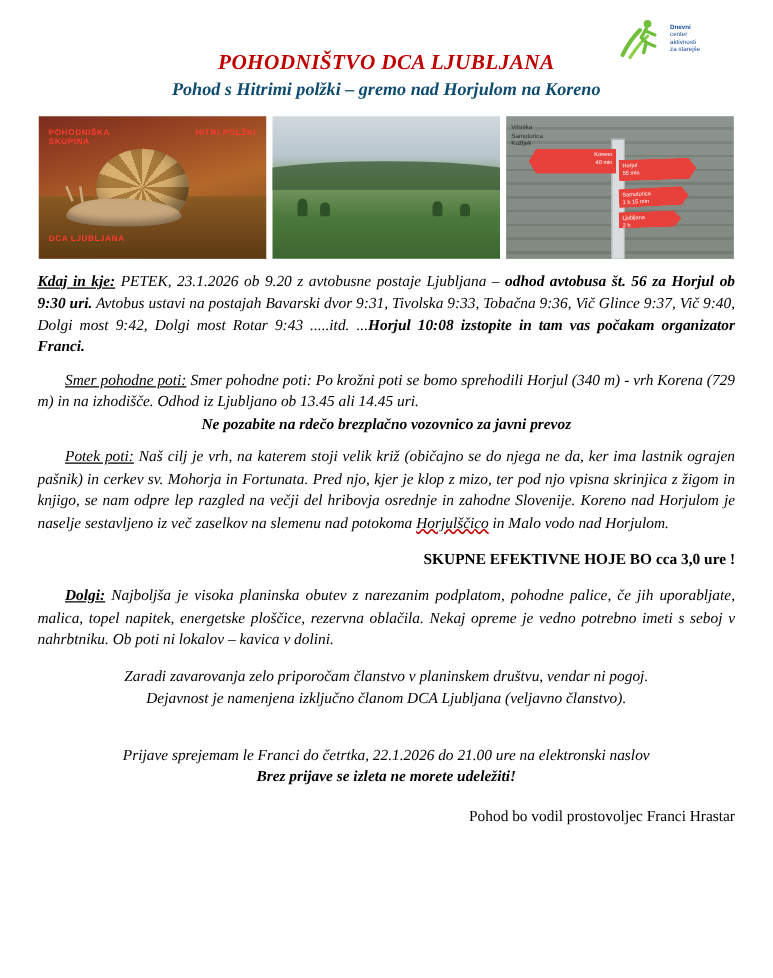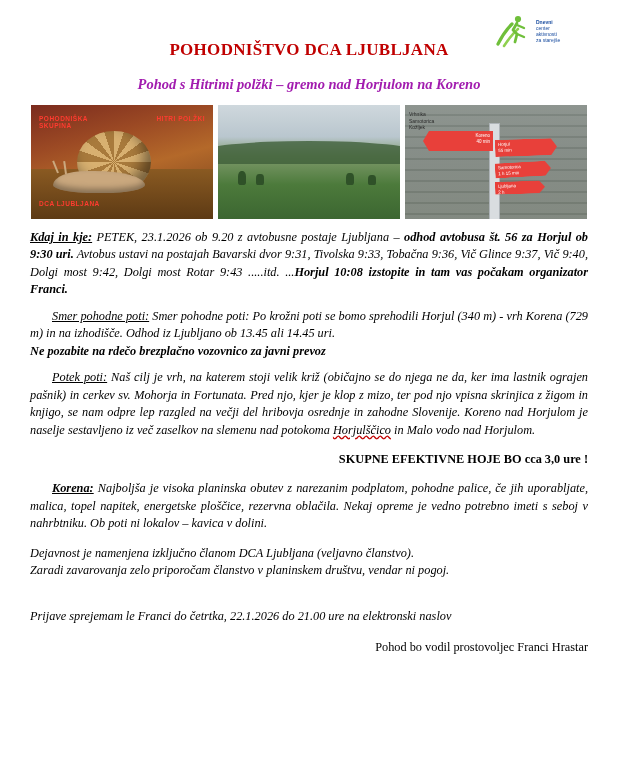--- a/index.html
+++ b/index.html
@@ -51,30 +51,31 @@
 
   
   .title-block {
     padding-top: 40px;
     text-align: center;
   }
   .title-main {
     font-family: "Liberation Serif", serif;
     font-size: 17px;
     font-weight: bold;
+    font-style: italic;
     color: #c00000;
     letter-spacing: 0.3px;
-    margin-bottom: 16px;
+    margin-bottom: 4px;
   }
   .title-sub {
     font-family: "Liberation Serif", serif;
     font-size: 14.5px;
     font-weight: bold;
     font-style: italic;
-    color: #a21caf;
+    color: #0c4a6e;
     margin-bottom: 0;
   }
 
   
   .photos {
     margin-top: 12px;
     display: flex;
     gap: 5px;
     justify-content: center;
   }
@@ -209,21 +210,21 @@
   .body-text {
     margin-top: 10px;
     font-size: 12.3px;
     line-height: 1.42;
     text-align: justify;
   }
   p { margin: 0 0 0 0; font-style: italic; }
   .p-block { margin-bottom: 9px; }
   .ul { text-decoration: underline; }
   .b { font-weight: bold; }
-  .center { }
+  .center { text-align: center; }
   .indent { text-indent: 22px; }
   .heading-line {
     text-align: right;
     font-weight: bold;
     font-size: 12.3px;
     margin: 12px 0 10px 0;
   }
   a.mail {
     color: #0000cc;
     text-decoration: underline;
@@ -328,29 +329,30 @@
       <p class="indent">
         <span class="ul">Potek poti:</span><span>  Naš cilj je vrh, na katerem stoji velik križ (običajno se do njega ne da, ker ima lastnik ograjen pašnik) in cerkev sv. Mohorja in Fortunata. Pred njo,  kjer je klop z mizo, ter pod njo vpisna skrinjica z žigom in knjigo, se nam odpre lep razgled na večji del hribovja osrednje in zahodne Slovenije. Koreno nad Horjulom je naselje sestavljeno iz več zaselkov na slemenu nad potokoma </span><span class="sq-underline">Horjulščico</span><span> in Malo vodo nad Horjulom.</span>
       </p>
     </div>
 
     <div class="heading-line">SKUPNE EFEKTIVNE HOJE BO cca 3,0  ure !</div>
 
 
     <div class="p-block" style="margin-top:12px">
       <p class="indent center" style="text-align:justify">
-        <span class="ul b">Korena:</span><span>  Najboljša je visoka planinska obutev z narezanim podplatom, pohodne palice, če jih uporabljate, malica, topel napitek, energetske ploščice, rezervna oblačila. Nekaj opreme je vedno potrebno imeti s seboj v nahrbtniku. Ob poti ni lokalov – kavica v dolini.</span>
+        <span class="ul b">Dolgi:</span><span>  Najboljša je visoka planinska obutev z narezanim podplatom, pohodne palice, če jih uporabljate, malica, topel napitek, energetske ploščice, rezervna oblačila. Nekaj opreme je vedno potrebno imeti s seboj v nahrbtniku. Ob poti ni lokalov – kavica v dolini.</span>
       </p>
     </div>
 
     <div class="p-block" style="margin-top:12px">
+      <p class="center">Zaradi zavarovanja zelo priporočam članstvo v planinskem društvu, vendar ni pogoj.</p>
       <p class="center">Dejavnost je namenjena izključno članom DCA Ljubljana (veljavno članstvo).</p>
-      <p class="center">Zaradi zavarovanja zelo priporočam članstvo v planinskem društvu, vendar ni pogoj.</p>
     </div>
 
     <div class="p-block" style="margin-top:28px">
       <p class="center">Prijave sprejemam le Franci do četrtka, 22.1.2026 do 21.00 ure na elektronski naslov</p>
+      <p class="center b">Brez prijave se izleta ne morete udeležiti!</p>
     </div>
 
     <div class="footer-line">Pohod bo vodil prostovoljec Franci Hrastar</div>
 
   </div>
 </div>
 
 </body></html>

